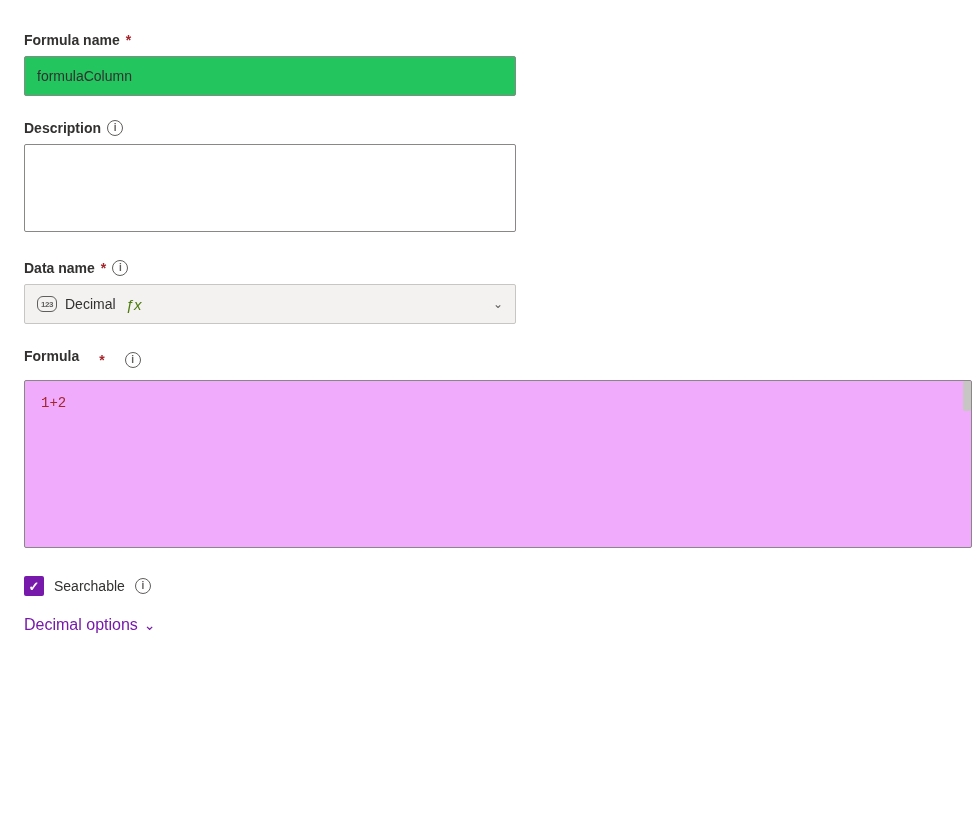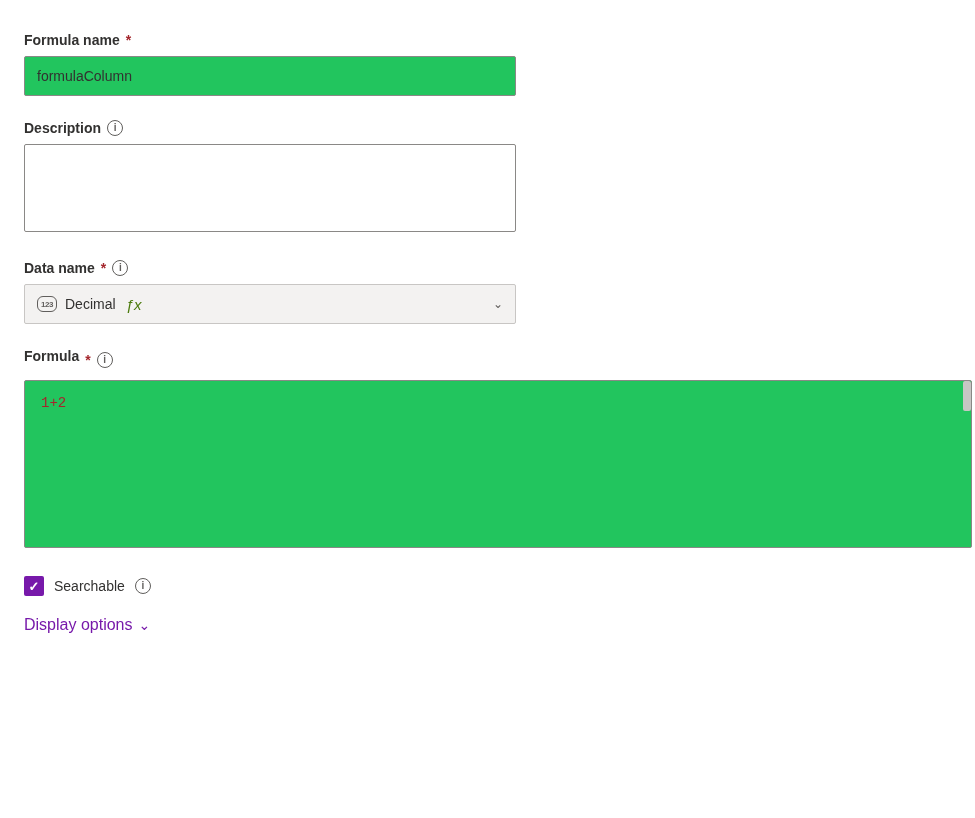--- a/index.html
+++ b/index.html
@@ -142,21 +142,21 @@
 
     .formula-textarea {
       width: 948px;
       height: 168px;
       border: 1px solid #8a8886;
       border-radius: 2px;
       padding: 12px 16px;
       font-size: 14px;
       font-family: 'Courier New', Courier, monospace;
       color: #a4262c;
-      background: #22c55e;
+      background: #f0abfc;
       outline: none;
       resize: none;
       line-height: 1.5;
     }
 
     .formula-scrollbar {
       position: absolute;
       right: 1px;
       top: 1px;
       width: 8px;
@@ -210,21 +210,21 @@
     }
 
     .chevron-down-purple {
       font-size: 14px;
       color: #7719aa;
     }
 
     .formula-label-row {
       display: flex;
       align-items: center;
-      gap: 6px;
+      gap: 20px;
       margin-bottom: 8px;
     }
   </style>
 </head>
 <body>
 
 <div class="form-container">
 
   <div class="field-group">
     <div class="field-label">
@@ -274,17 +274,17 @@
 
   <div class="checkbox-group">
     <div class="checkbox-custom">
       <span class="checkmark">✓</span>
     </div>
     <span class="checkbox-label">Searchable</span>
     <span class="info-icon">i</span>
   </div>
 
   <div class="advanced-options-link">
-    <span>Display options</span>
+    <span>Decimal options</span>
     <span class="chevron-down-purple">⌄</span>
   </div>
 
 </div>
 
 </body></html>

